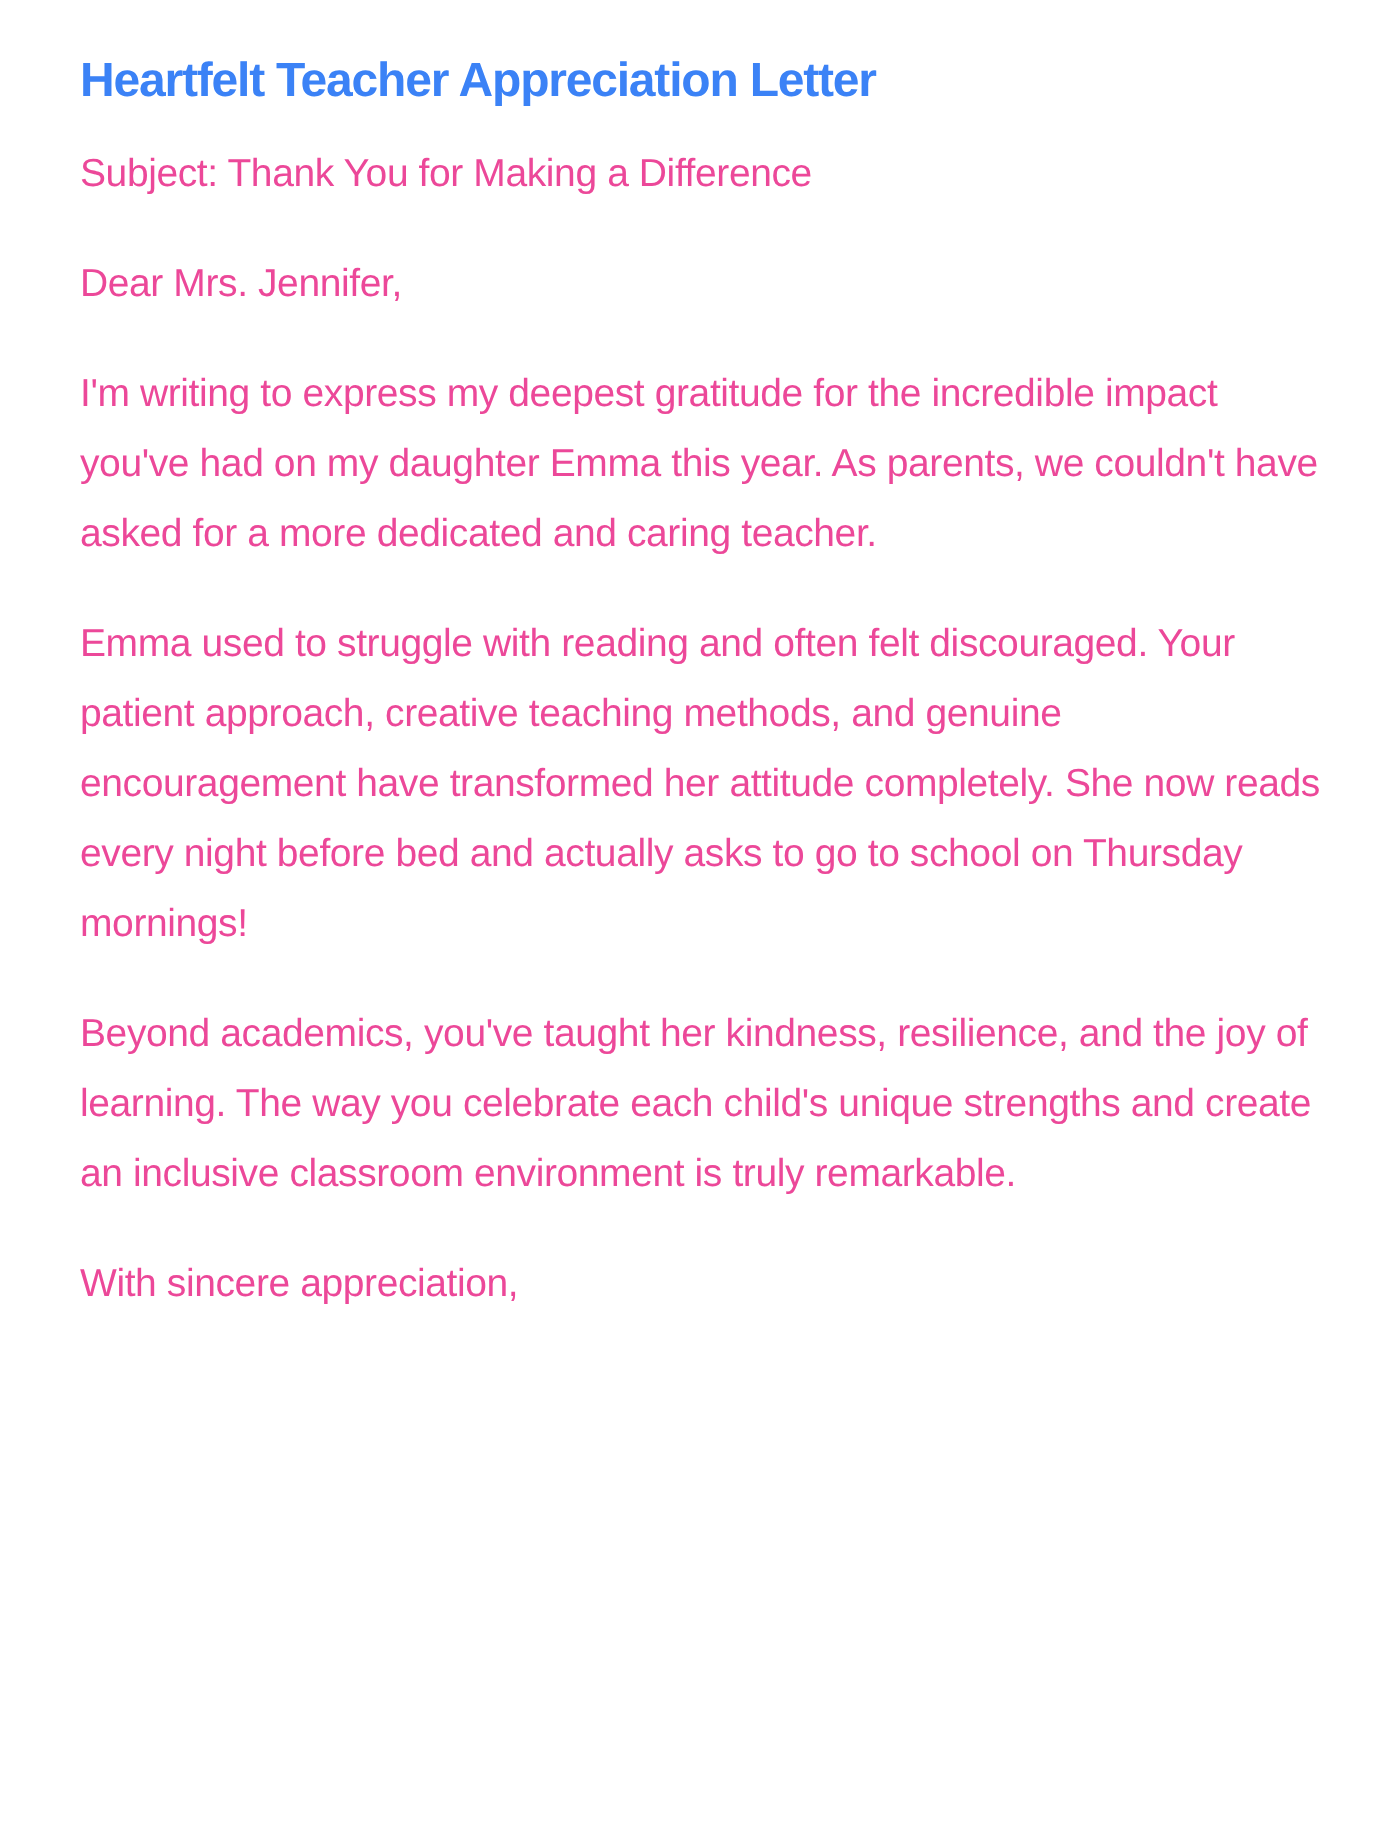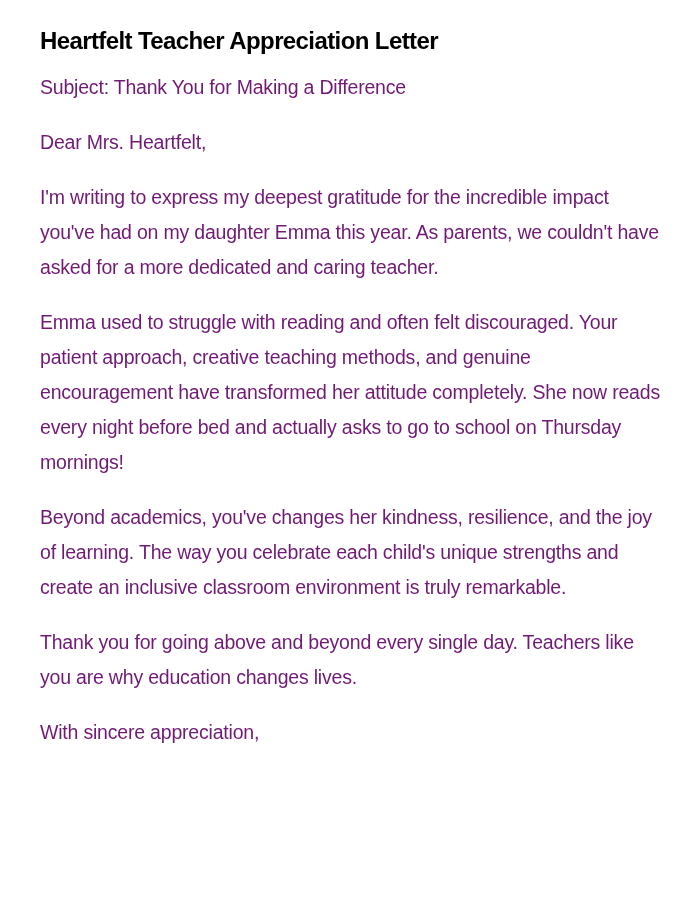--- a/index.html
+++ b/index.html
@@ -18,37 +18,36 @@
       padding: 26px 40px 0 40px;
       box-sizing: border-box;
       width: 700px;
     }
     .title {
       font-size: 24px;
       font-weight: bold;
       letter-spacing: -0.6px;
       margin: 0 0 14px 0;
       line-height: 30px;
-      color: #000000;
+      color: #3b82f6;
     }
     .para {
       font-size: 19.5px;
       line-height: 35px;
       margin: 0 0 20px 0;
       letter-spacing: -0.2px;
-      color: #701a75;
+      color: #ec4899;
     }
     .para.subject { margin-bottom: 20px; }
     .para.greeting { margin-bottom: 20px; }
   </style>
 </head>
 <body>
 
 <div class="page">
   <h1 class="title">Heartfelt Teacher Appreciation Letter</h1>
   <p class="para subject">Subject: Thank You for Making a Difference</p>
-  <p class="para greeting">Dear Mrs. Heartfelt,</p>
+  <p class="para greeting">Dear Mrs. Jennifer,</p>
   <p class="para">I'm writing to express my deepest gratitude for the incredible impact you've had on my daughter Emma this year. As parents, we couldn't have asked for a more dedicated and caring teacher.</p>
   <p class="para">Emma used to struggle with reading and often felt discouraged. Your patient approach, creative teaching methods, and genuine encouragement have transformed her attitude completely. She now reads every night before bed and actually asks to go to school on Thursday mornings!</p>
-  <p class="para">Beyond academics, you've changes her kindness, resilience, and the joy of learning. The way you celebrate each child's unique strengths and create an inclusive classroom environment is truly remarkable.</p>
-  <p class="para">Thank you for going above and beyond every single day. Teachers like you are why education changes lives.</p>
+  <p class="para">Beyond academics, you've taught her kindness, resilience, and the joy of learning. The way you celebrate each child's unique strengths and create an inclusive classroom environment is truly remarkable.</p>
   <p class="para">With sincere appreciation,</p>
 </div>
 
 </body></html>

